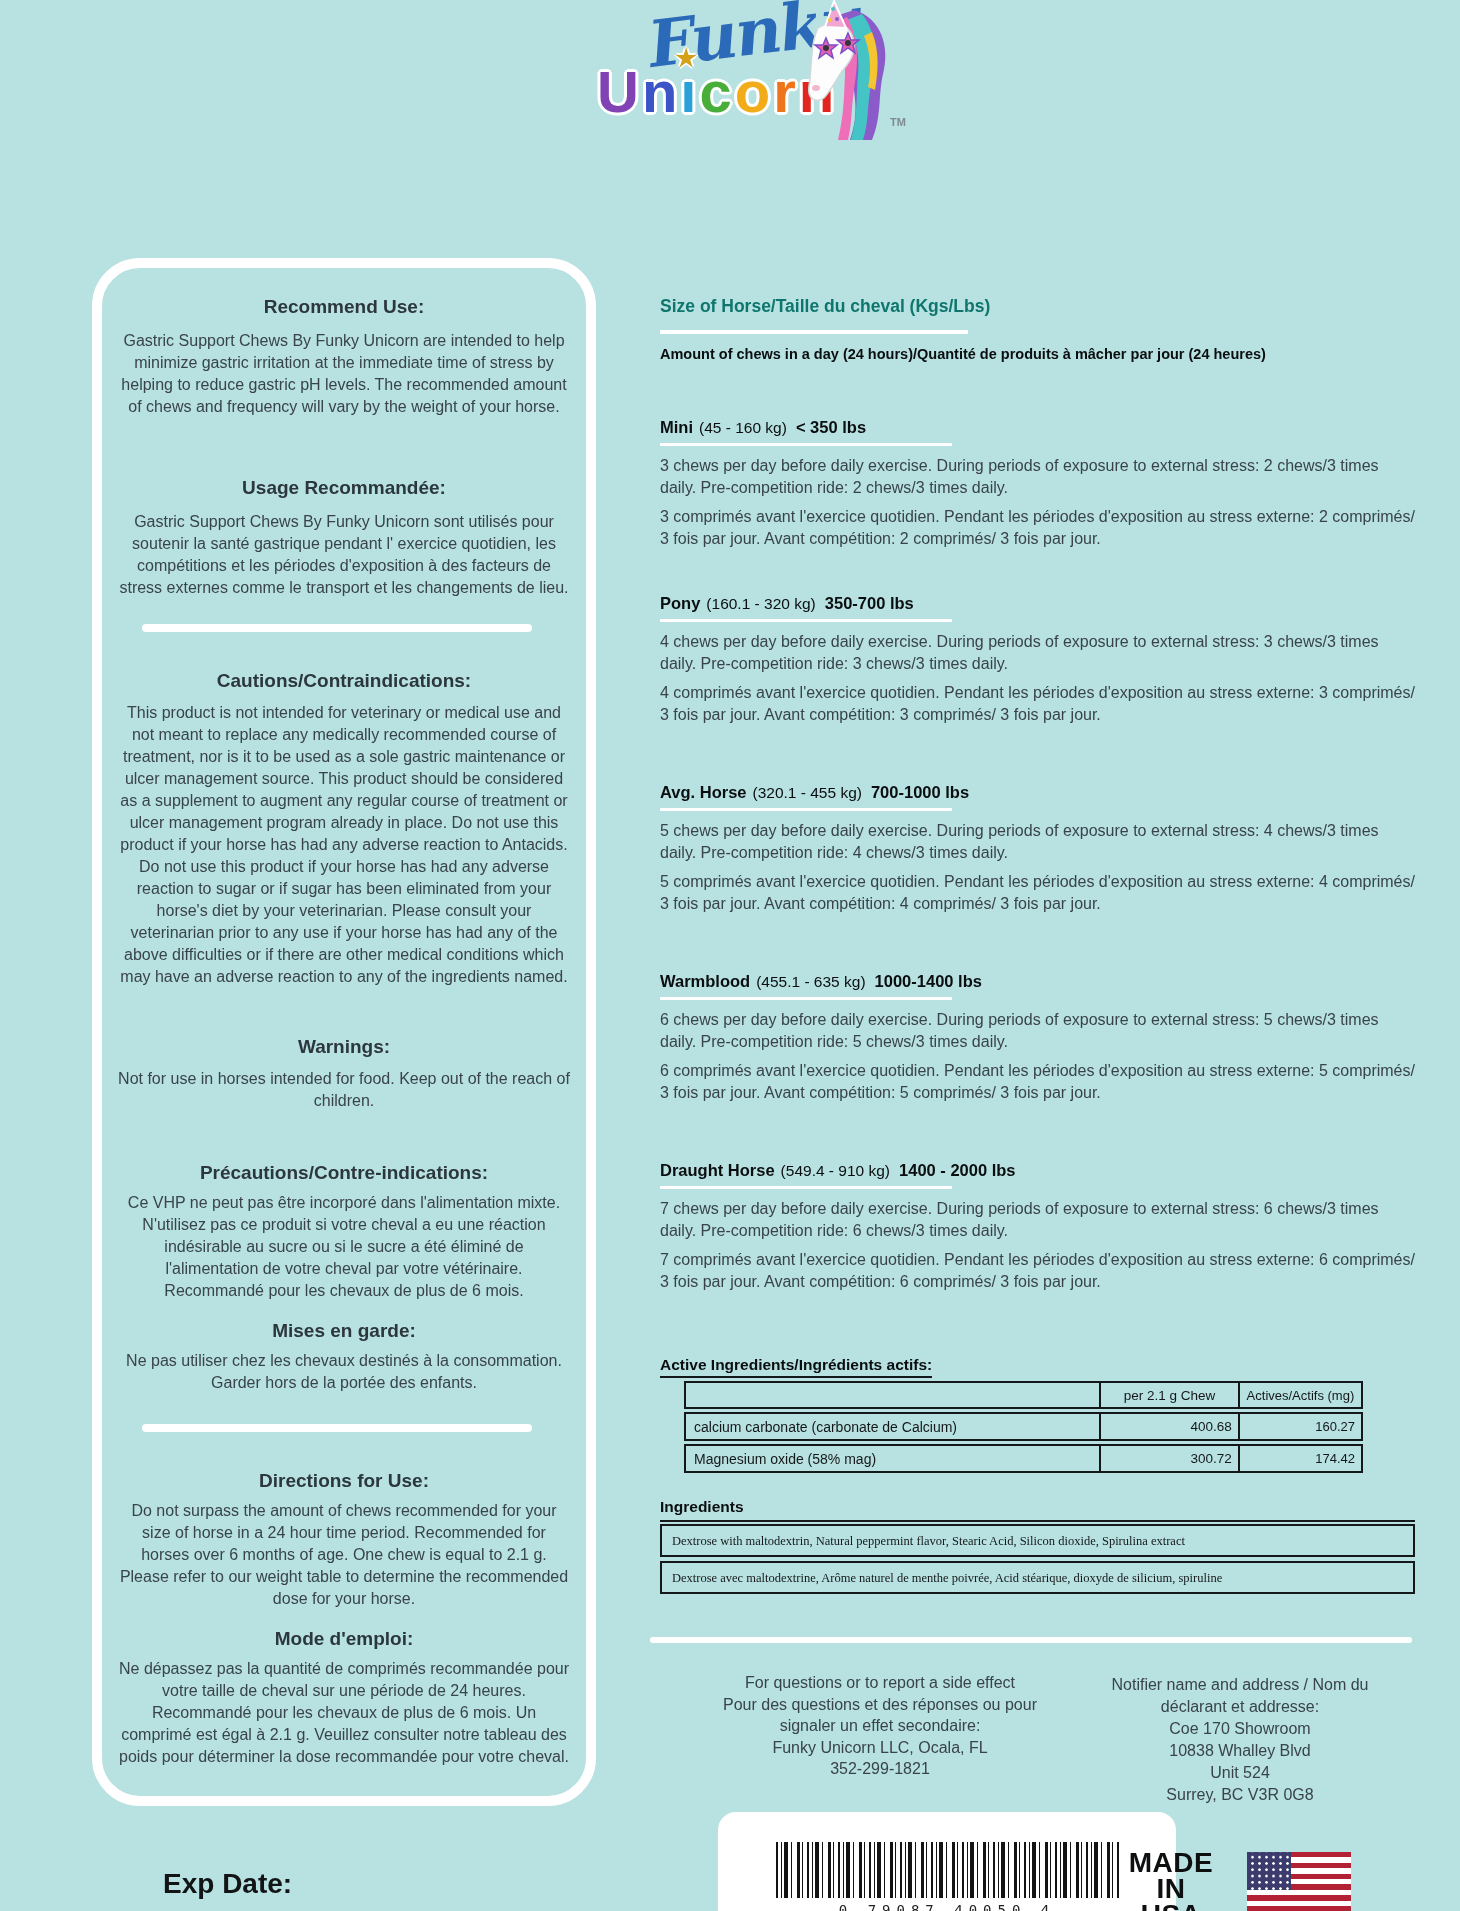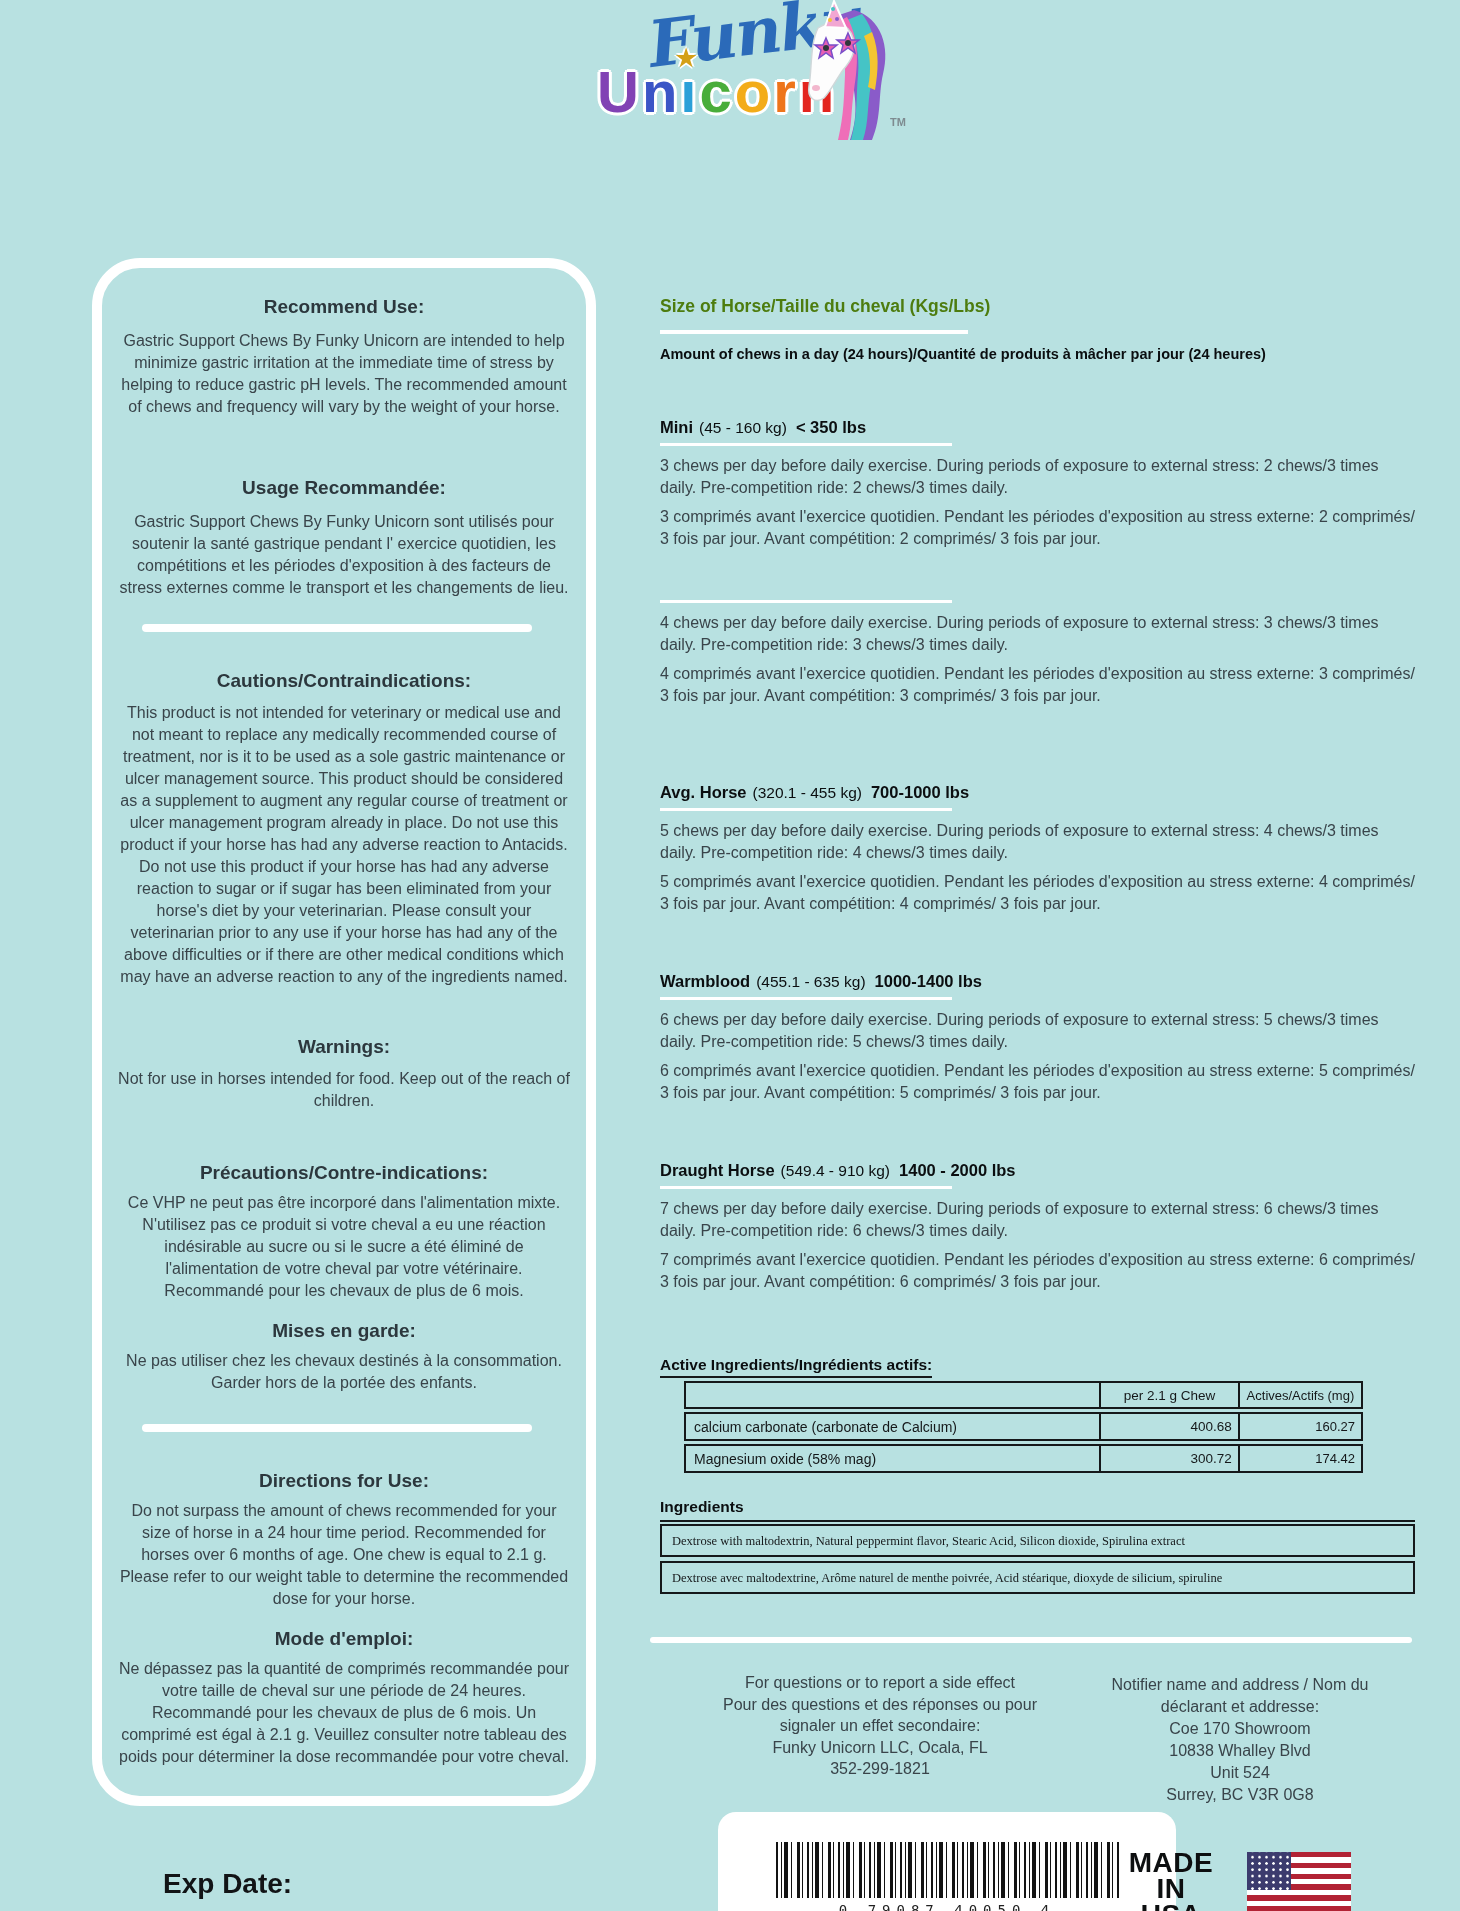--- a/index.html
+++ b/index.html
@@ -28,21 +28,21 @@
   .cp{font-size:16px;line-height:22px;}
   .cdiv{height:8px;background:#fff;border-radius:4px;left:40px !important;width:390px !important;}
   .t28{top:28px}.t62{top:62px}.t209{top:209px}.t243{top:243px}.t356{top:356px}
   .t402{top:402px}.t434{top:434px}.t768{top:768px}.t800{top:800px}.t894{top:894px}
   .t924{top:924px}.t1052{top:1052px}.t1082{top:1082px}.t1156{top:1156px}
   .t1202{top:1202px}.t1232{top:1232px}.t1360{top:1360px}.t1390{top:1390px}
 
   
   .rcol{position:absolute;left:660px;top:0;width:755px;color:#39444a;}
   .rcol>div{position:absolute;left:0;width:755px;}
-  .r-title{top:296px;font-size:17.5px;font-weight:700;color:#4d7c0f;}
+  .r-title{top:296px;font-size:17.5px;font-weight:700;color:#0f766e;}
   .r-title-line{top:330px;width:308px !important;height:4px;background:#fff;}
   .r-sub{top:346px;font-size:14.5px;font-weight:700;color:#0b0e10;}
   .sz-h{font-size:16.5px;color:#0b0e10;}
   .sz-name{font-weight:700;margin-right:6px;}
   .sz-range{font-weight:400;font-size:15.5px;margin-right:9px;}
   .sz-lbs{font-weight:700;}
   .wline{margin-top:6px;width:292px;height:3px;background:#fff;}
   .sz-en{margin-top:9px;font-size:16px;line-height:22px;text-align:left;}
   .sz-fr{margin-top:7px;font-size:16px;line-height:22px;text-align:left;}
   .sz0{top:418px}.sz1{top:594px}.sz2{top:783px}.sz3{top:972px}.sz4{top:1161px}
@@ -154,20 +154,23 @@
     <div class="sz sz0">
       <div class="sz-h">
         <span class="sz-name">Mini</span><span class="sz-range">(45 - 160 kg)</span><span class="sz-lbs">&lt; 350 lbs</span>
       </div>
       <div class="wline"></div>
       <div class="sz-en">3 chews per day before daily exercise. During periods of exposure to external stress: 2 chews/3 times daily. Pre-competition ride: 2 chews/3 times daily.</div>
       <div class="sz-fr">3 comprimés avant l'exercice quotidien. Pendant les périodes d'exposition au stress externe: 2 comprimés/ 3 fois par jour. Avant compétition: 2 comprimés/ 3 fois par jour.</div>
     </div>
 
     <div class="sz sz1">
+      <div class="sz-h">
+        <span class="sz-name">Pony</span><span class="sz-range">(160.1 - 320 kg)</span><span class="sz-lbs">350-700 lbs</span>
+      </div>
       <div class="wline"></div>
       <div class="sz-en">4 chews per day before daily exercise. During periods of exposure to external stress: 3 chews/3 times daily. Pre-competition ride: 3 chews/3 times daily.</div>
       <div class="sz-fr">4 comprimés avant l'exercice quotidien. Pendant les périodes d'exposition au stress externe: 3 comprimés/ 3 fois par jour. Avant compétition: 3 comprimés/ 3 fois par jour.</div>
     </div>
 
     <div class="sz sz2">
       <div class="sz-h">
         <span class="sz-name">Avg. Horse</span><span class="sz-range">(320.1 - 455 kg)</span><span class="sz-lbs">700-1000 lbs</span>
       </div>
       <div class="wline"></div>

